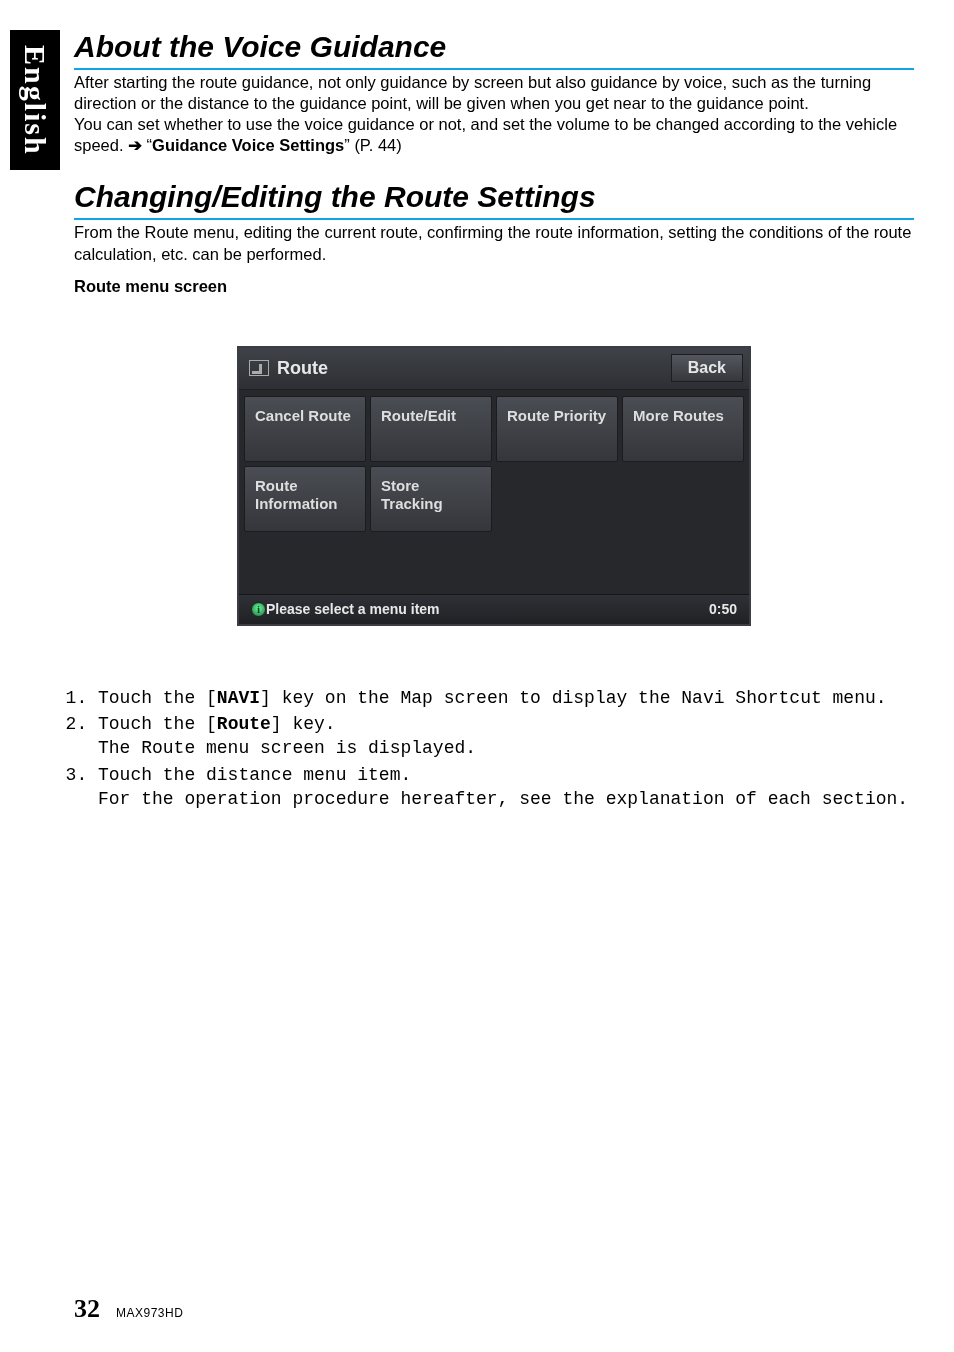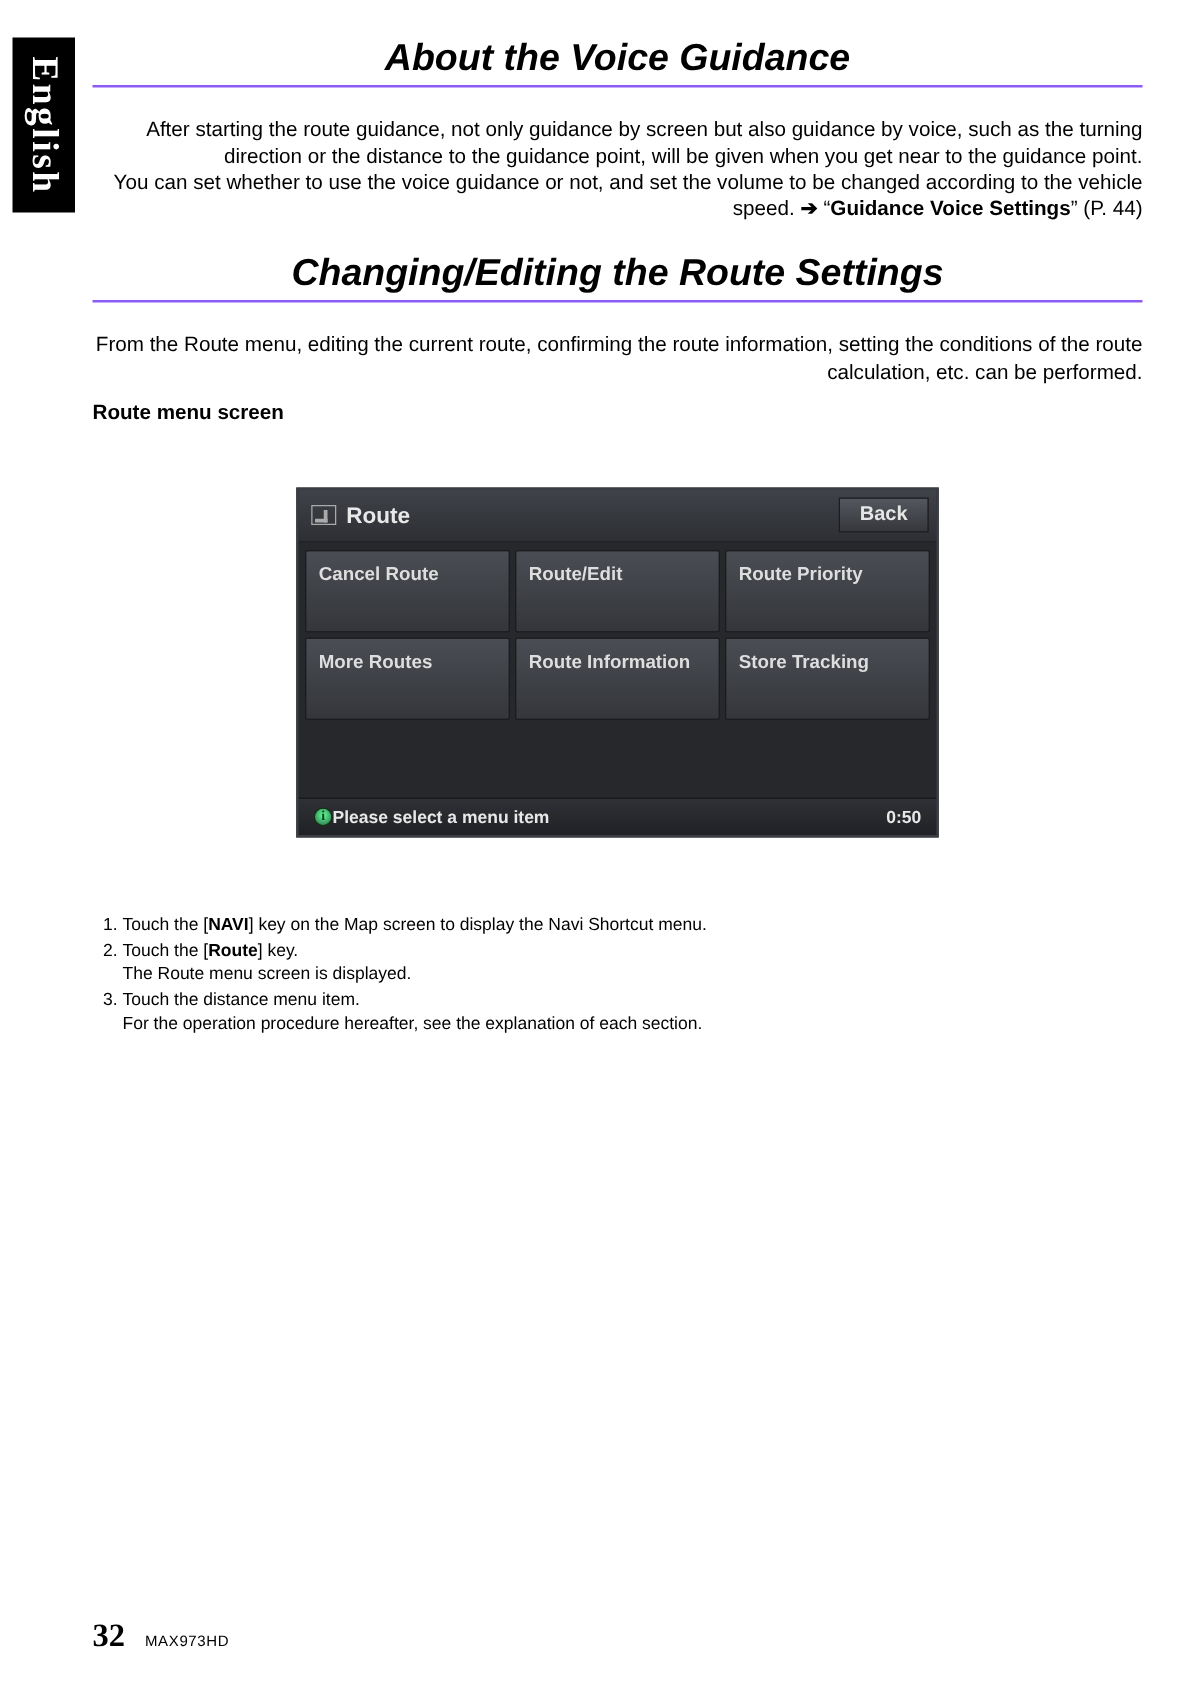--- a/index.html
+++ b/index.html
@@ -31,31 +31,29 @@
 
     .content {
       margin-left: 74px;
     }
 
     h1.section {
       font-family: Arial, Helvetica, sans-serif;
       font-style: italic;
       font-weight: bold;
       font-size: 30px;
-      border-bottom: 2px solid #8b5cf6;
+      border-bottom: 2px solid #0ea5e9;
       padding-bottom: 4px;
-      margin-bottom: 24px;
-      text-align: center;
+      margin-bottom: 2px;
     }
 
     p.body {
       font-size: 16.5px;
       line-height: 1.28;
       margin-bottom: 0;
-      text-align: right;
     }
     .arrow-glyph { font-weight: bold; }
     .bold { font-weight: bold; }
 
     .gap-mid { height: 24px; }
     .gap-sm { height: 6px; }
 
     .subhead {
       font-weight: bold;
       font-size: 16.5px;
@@ -103,21 +101,21 @@
       padding: 4px 16px;
       background: linear-gradient(#54575e, #35373c);
       border: 1px solid #1c1d20;
       color: #e6e6e6;
       font-size: 16px;
       font-weight: 600;
       border-radius: 0;
     }
     .device-grid {
       display: grid;
-      grid-template-columns: repeat(3, 1fr);
+      grid-template-columns: repeat(4, 1fr);
       gap: 4px;
       padding: 6px 5px 4px 5px;
       background: #26282c;
     }
     .tile {
       height: 66px;
       padding: 10px 10px;
       background: linear-gradient(#4a4d53, #34363b);
       border: 1px solid #1b1c1f;
       border-radius: 2px;
@@ -153,22 +151,23 @@
     .info-icon::after {
       content: "i";
       position: absolute; inset: 0;
       display: flex; align-items: center; justify-content: center;
       font: bold 11px/1 Georgia, serif; color: #042;
     }
 
     
     ol.steps {
       padding-left: 24px;
-      font-size: 14px;
+      font-size: 18px;
       line-height: 1.35;
+      font-family: Liberation Mono, monospace;
     }
     ol.steps li { margin-bottom: 2px; }
     ol.steps li .sub { display: block; }
 
     
     .page-footer {
       position: absolute;
       left: 74px;
       bottom: 28px;
       display: flex;

